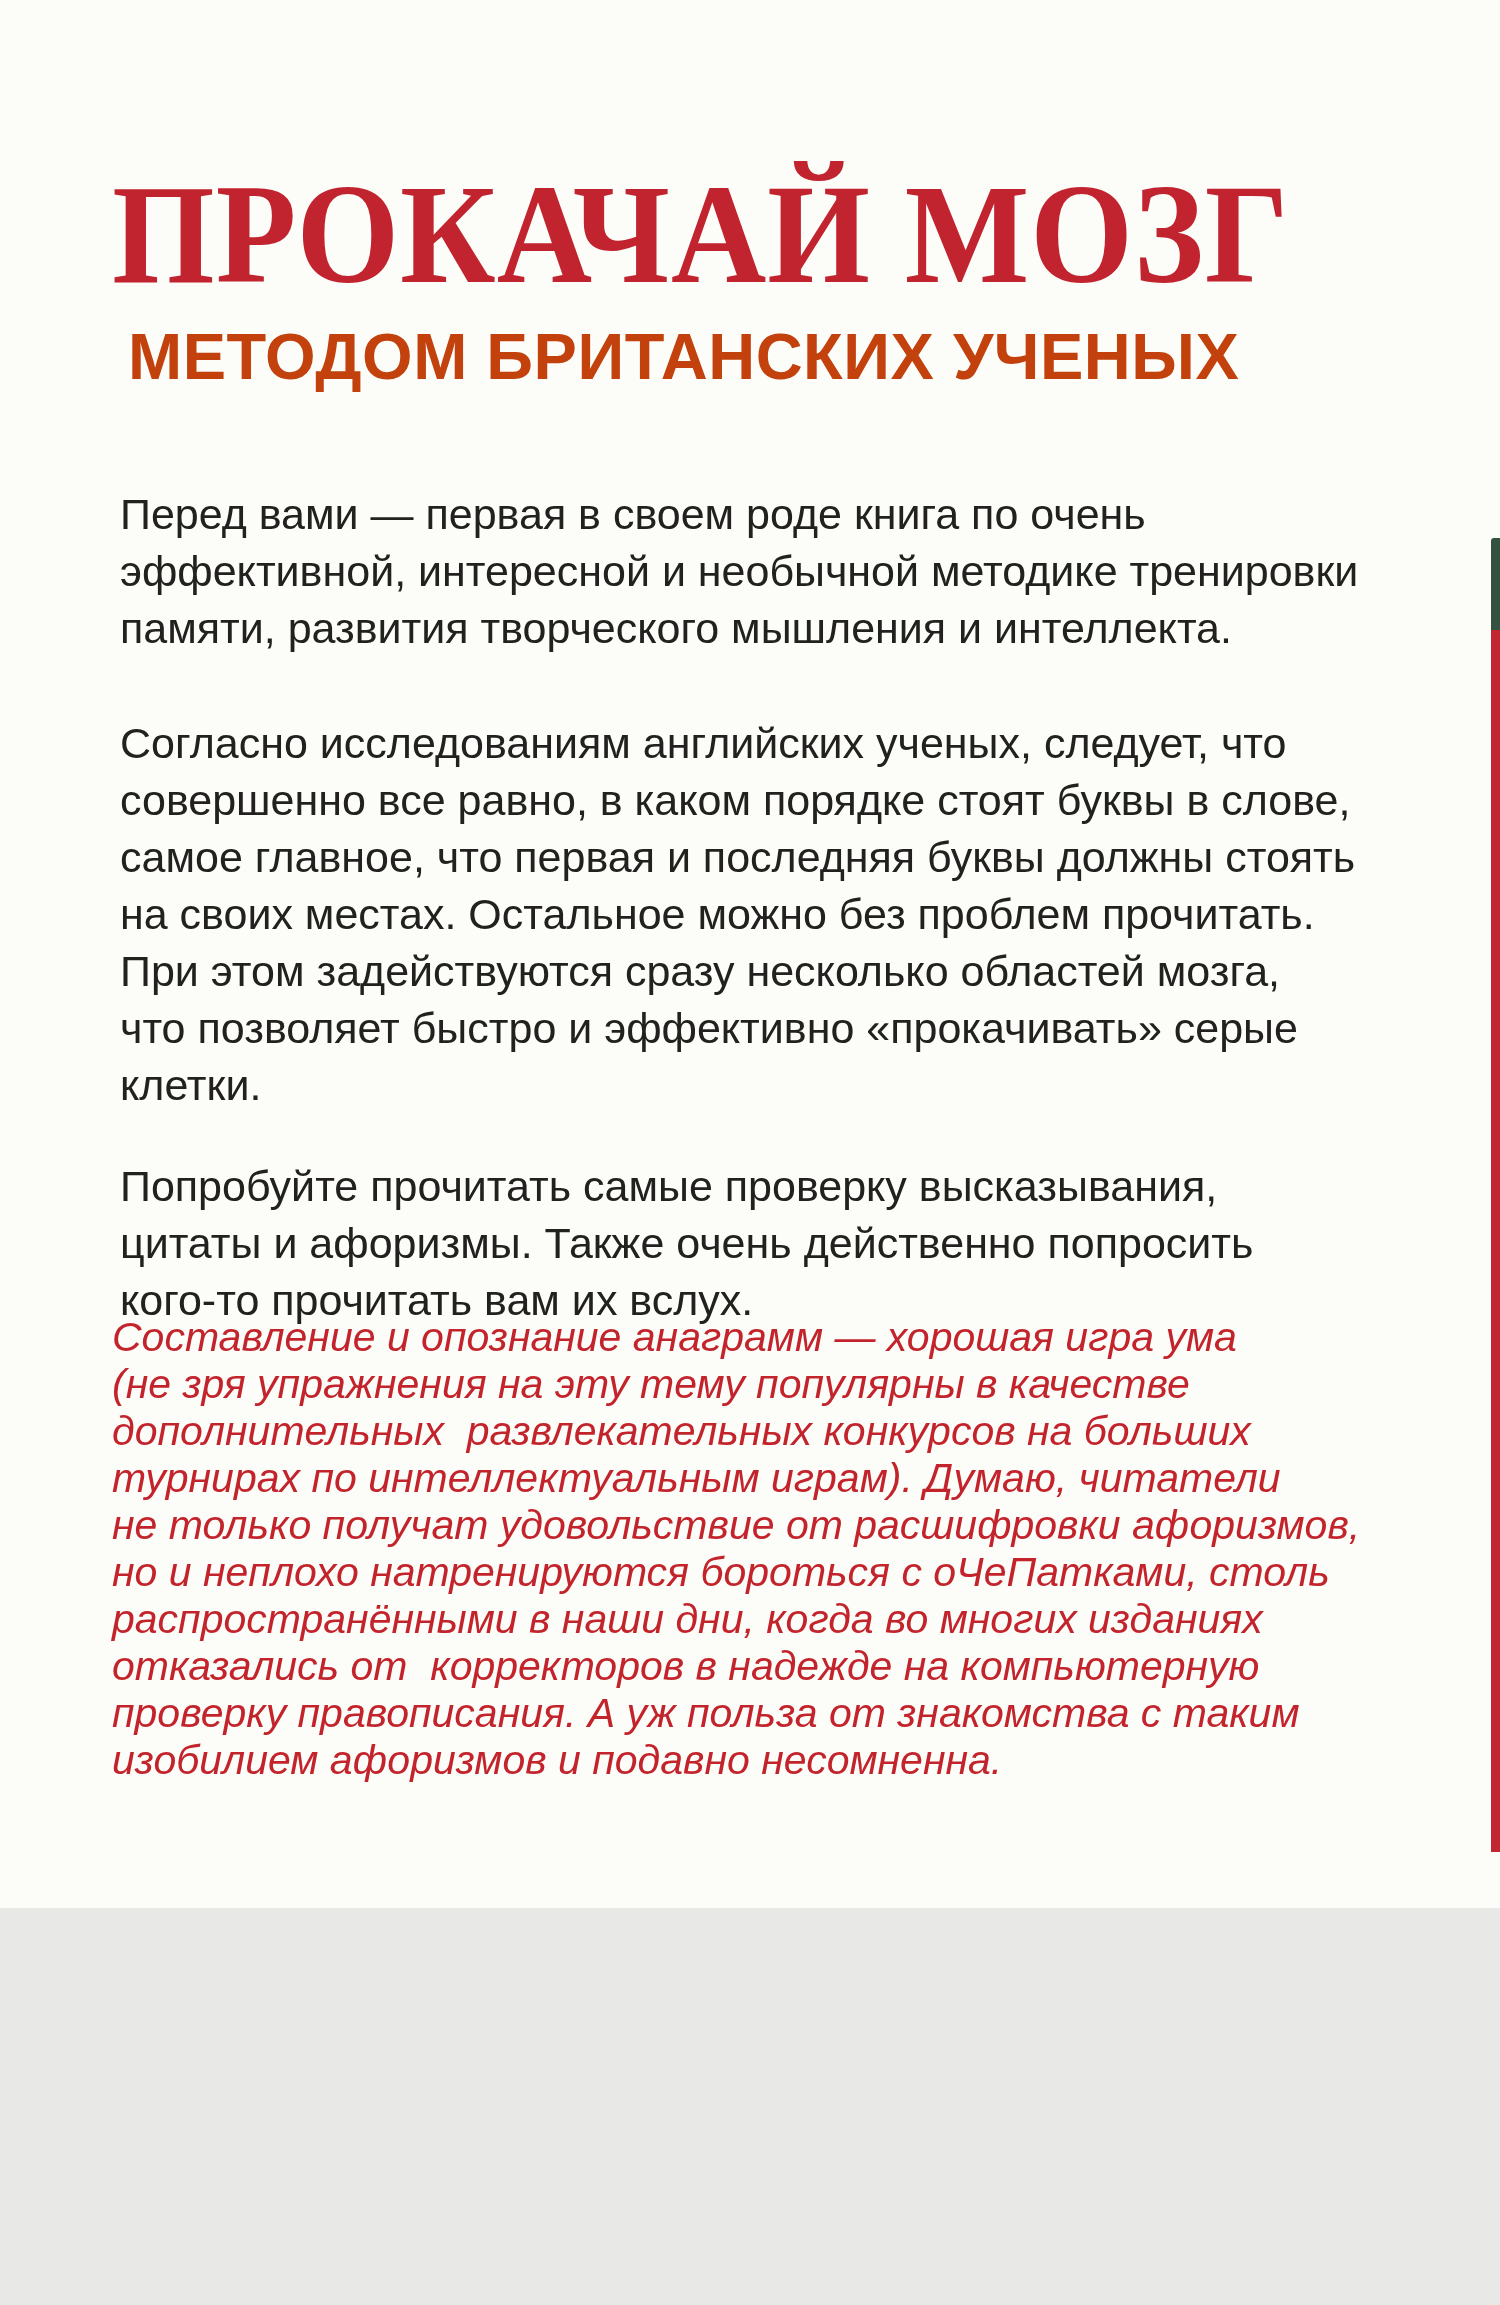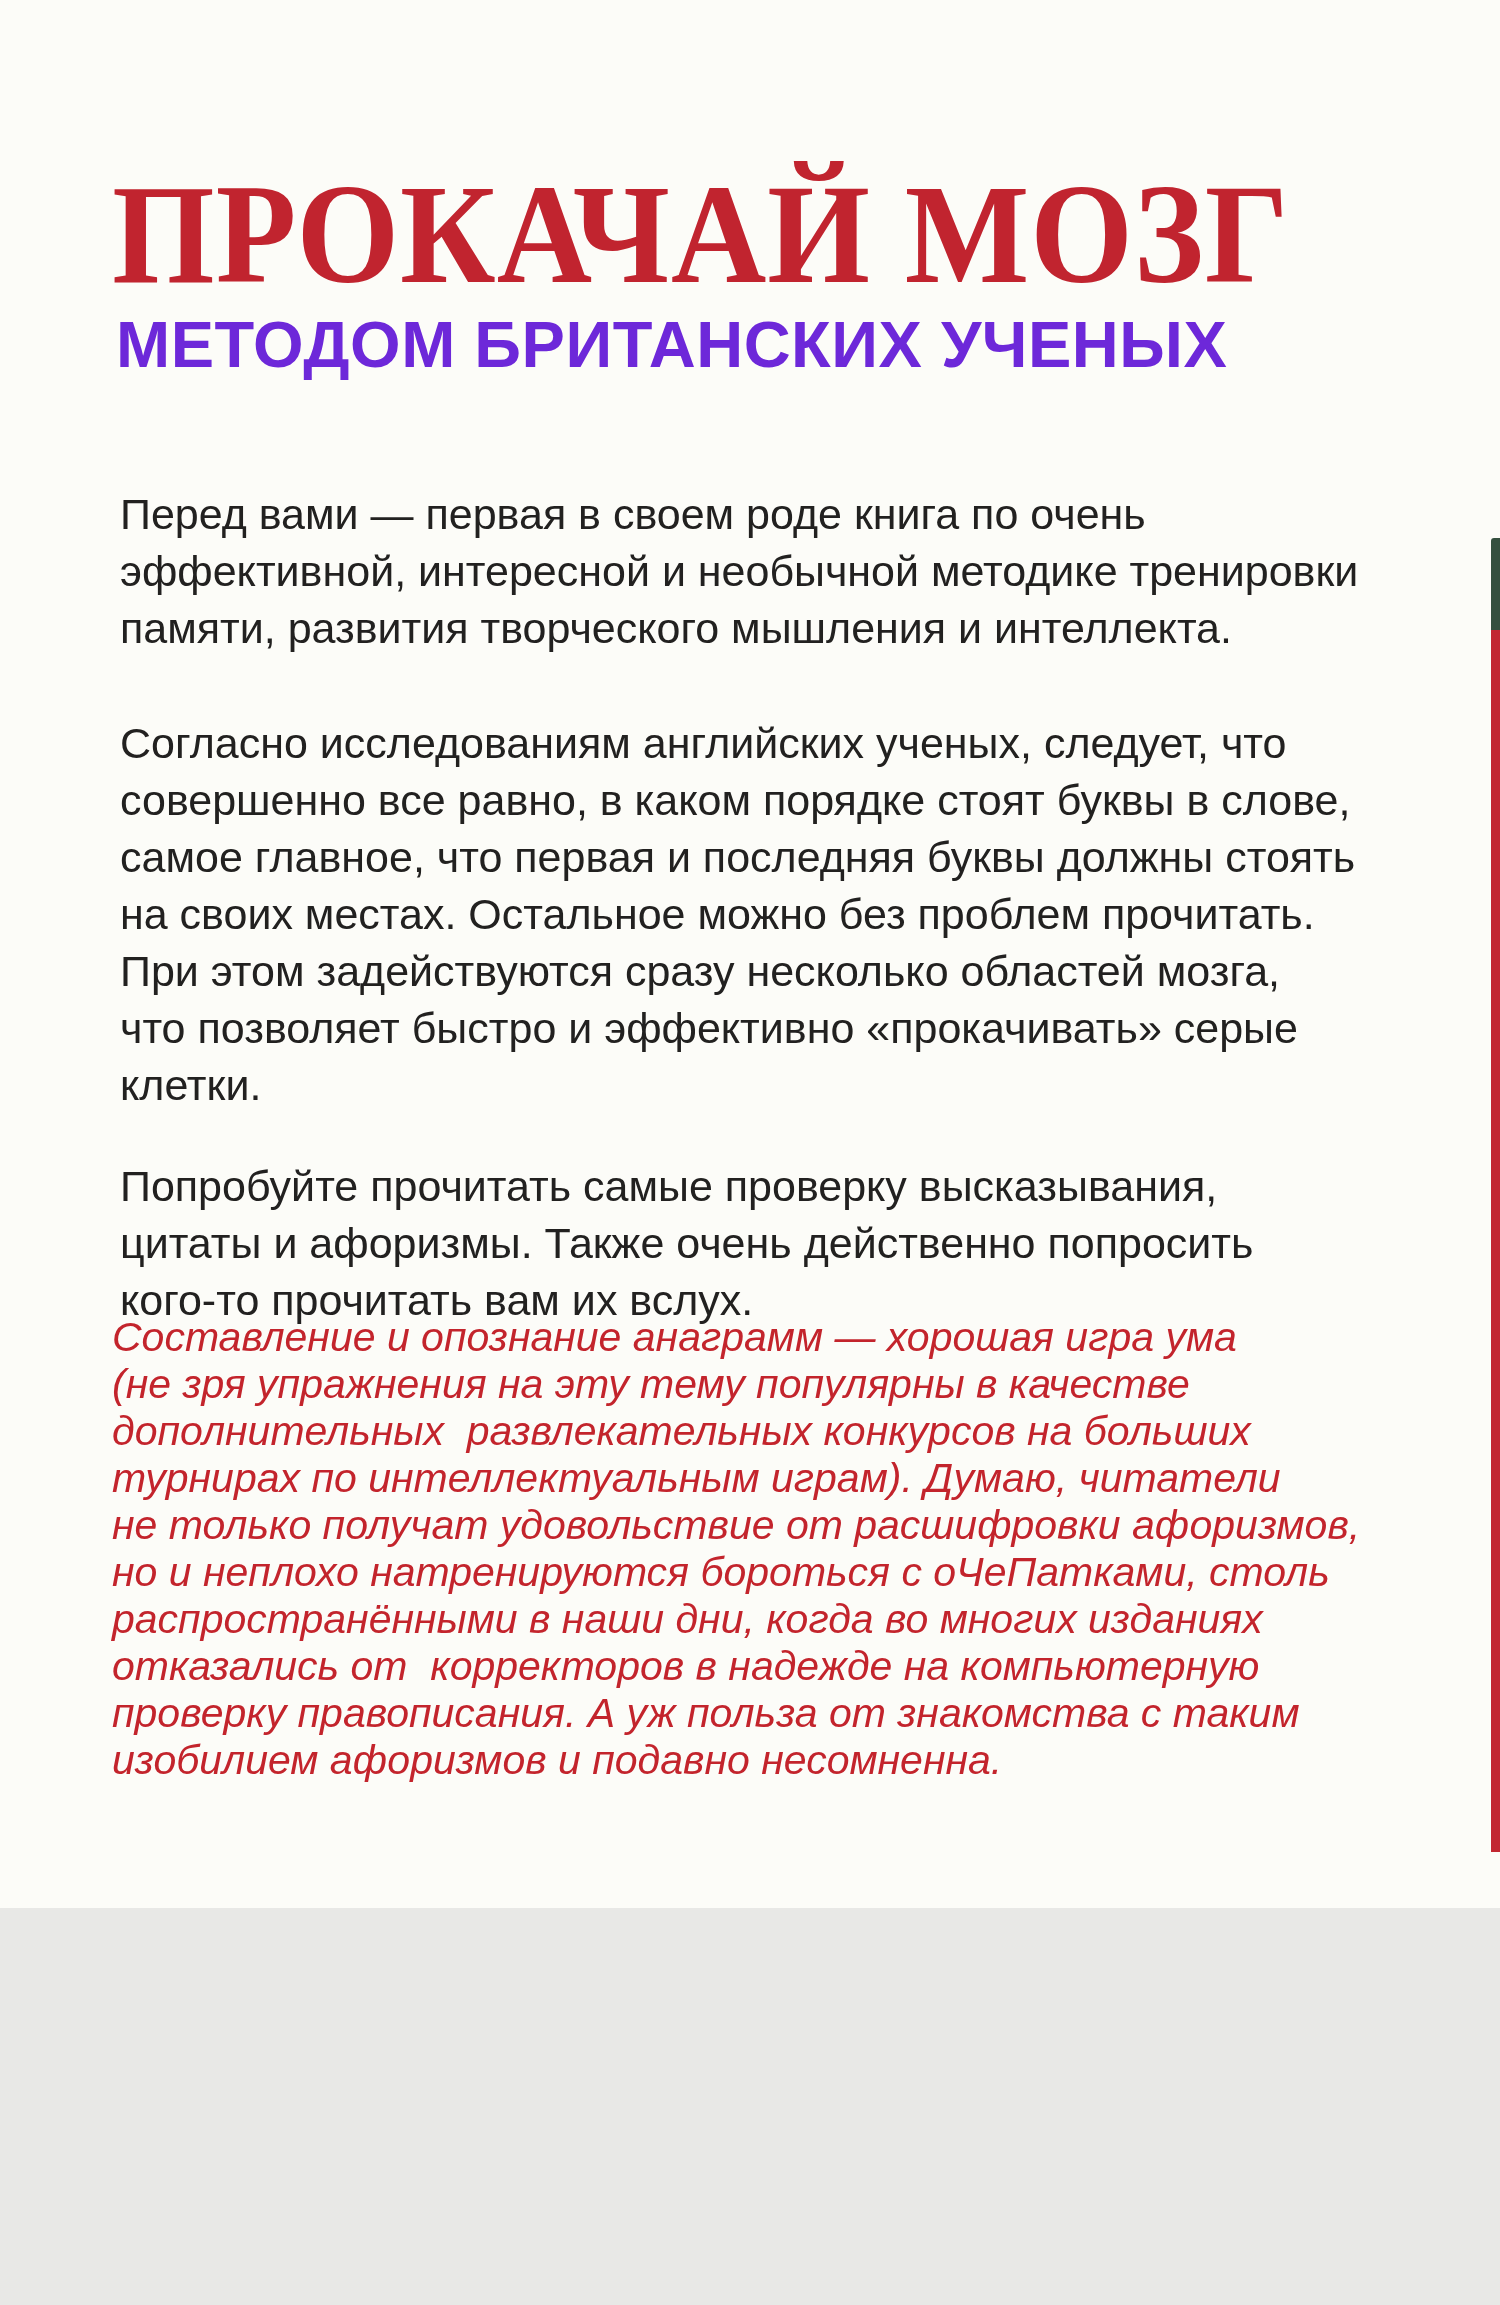--- a/index.html
+++ b/index.html
@@ -27,25 +27,25 @@
     transform: scaleX(0.93);
     transform-origin: left top;
     letter-spacing: 1px;
   }
 
   
   .subtitle {
     position: absolute;
     left: 112px;
     top: 308px;
-    margin: 4px;
+    margin: 16px;
     font-weight: 700;
     font-size: 65px;
     line-height: 1;
-    color: #6d28d9;
+    color: #c2410c;
     white-space: nowrap;
     letter-spacing: 0.5px;
   }
 
   
   .body {
     position: absolute;
     left: 112px;
     margin: 8px;
     width: 1340px;

